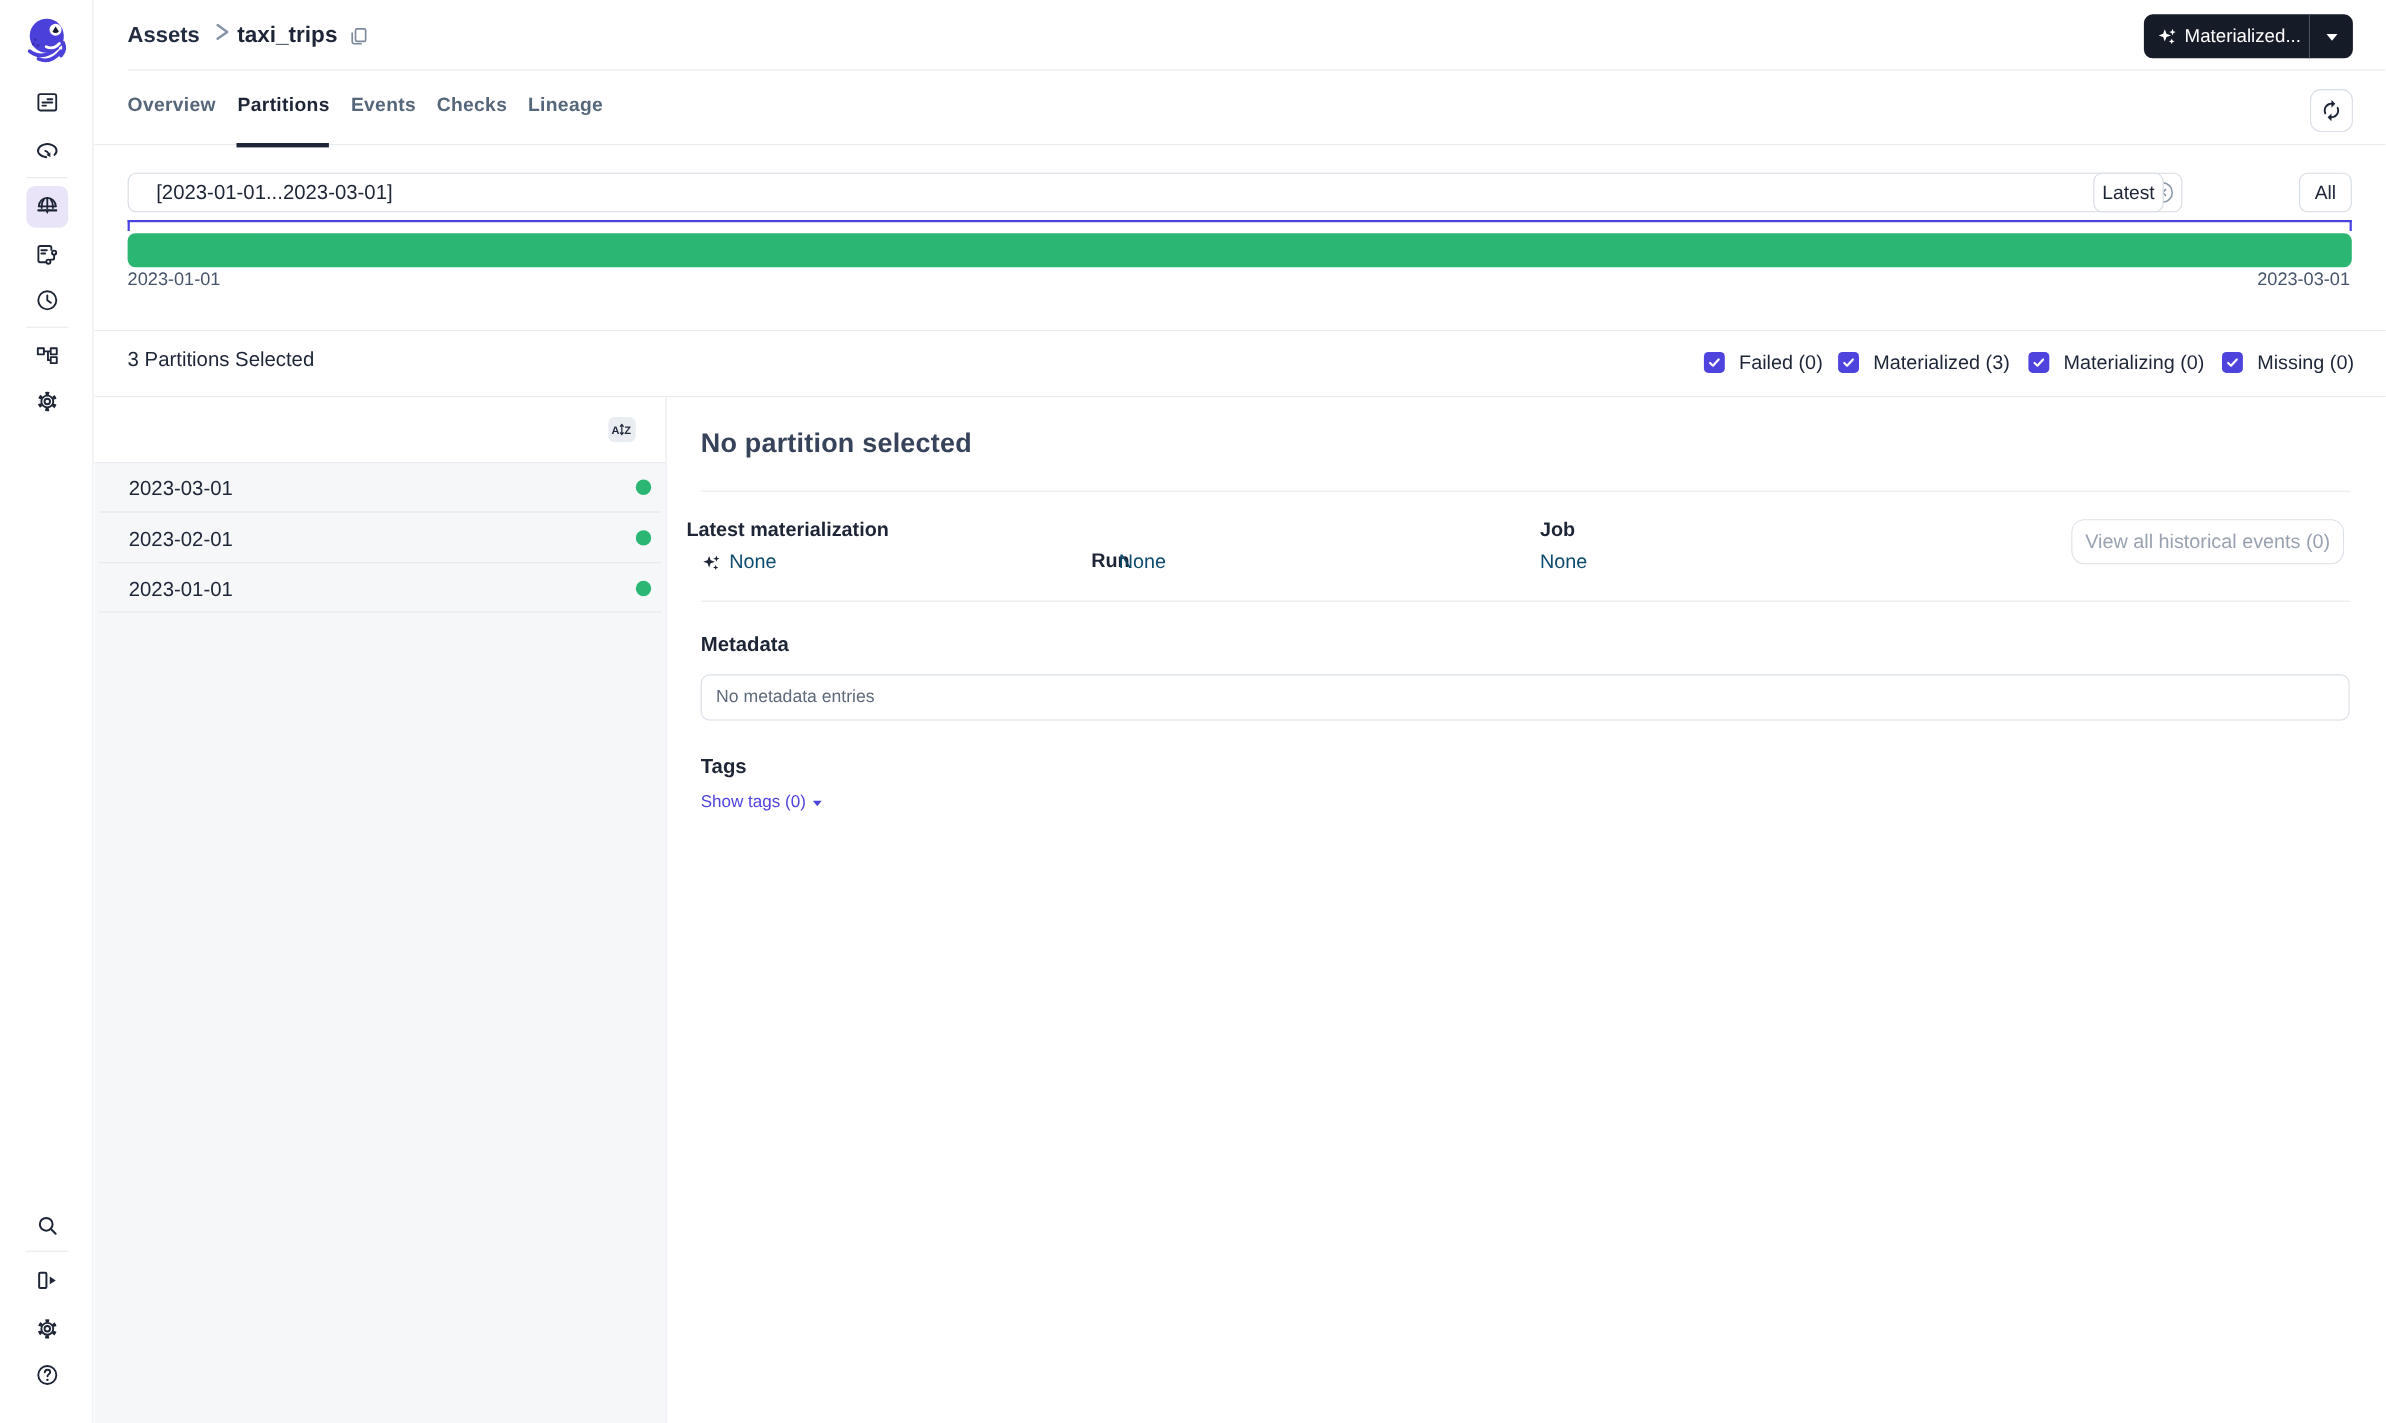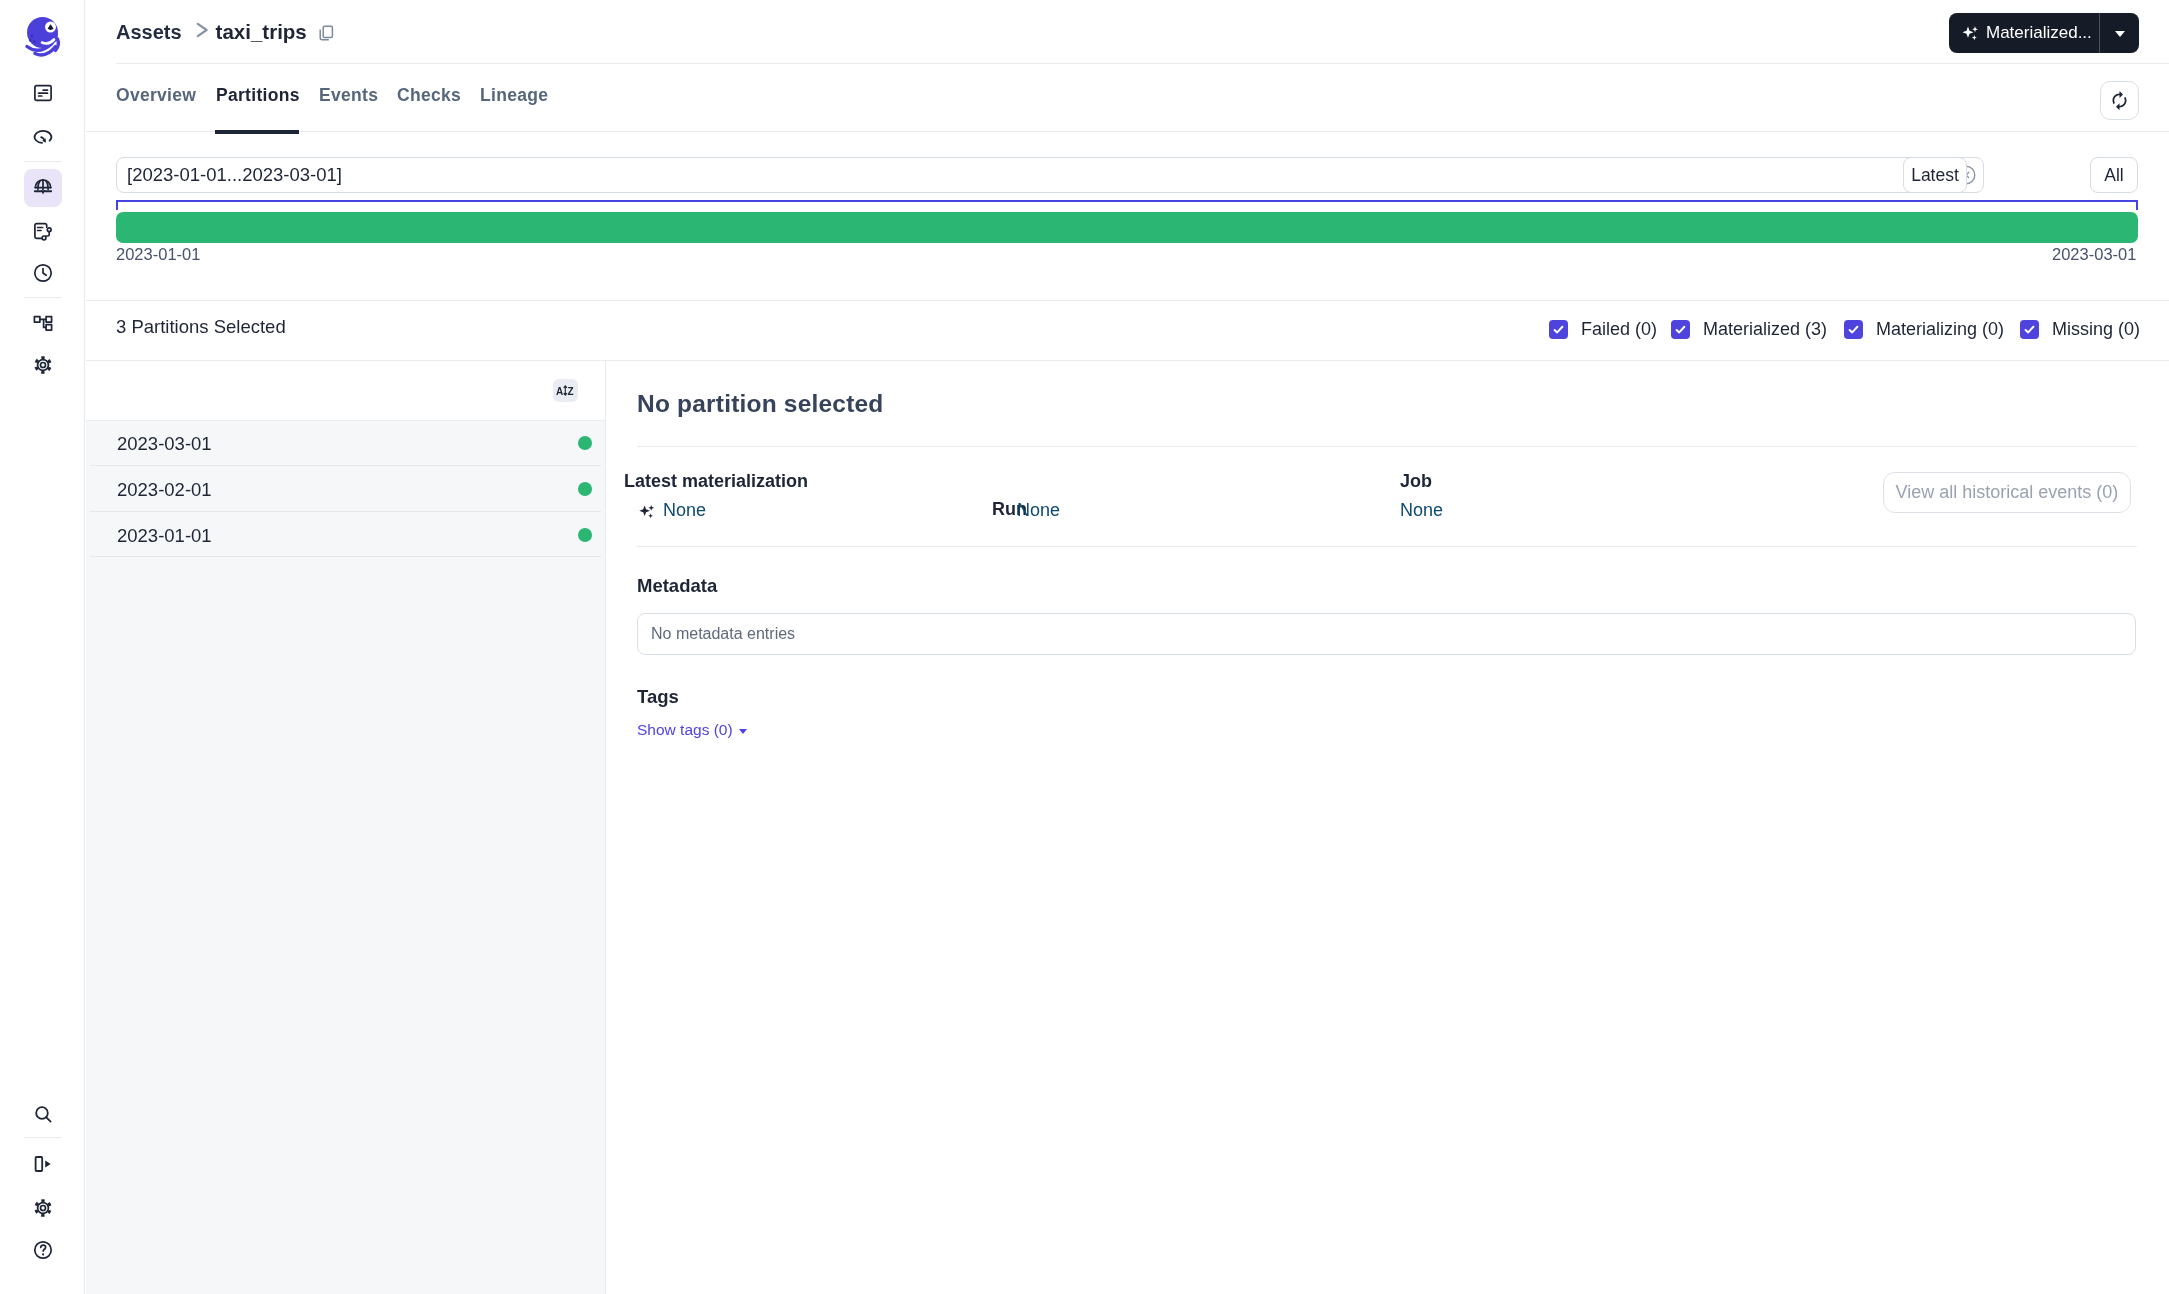--- a/index.html
+++ b/index.html
@@ -33,21 +33,21 @@
   .tab.active { color:#1d2536; font-weight:700; }
   .tab-underline { position:absolute; left:215px; top:130px; width:84px; height:3.5px; background:#1d2536; }
 
   .iconbtn { position:absolute; left:2100px; top:81px; width:39px; height:39px;
              border:1px solid #d9dfe6; border-radius:10px; background:#fff;
              display:flex; align-items:center; justify-content:center; }
 
   
   .rangeinput { position:absolute; left:116px; top:157px; width:1868px; height:36px;
                 border:1px solid #d6dce3; border-radius:8px; background:#fff;
-                font-size:18.5px; color:#1d2536; display:flex; align-items:center; padding-left:10px; }
+                font-size:18.5px; color:#1d2536; display:flex; align-items:center; padding-left:25px; }
   .btn { position:absolute; top:157px; height:36px; border:1px solid #d6dce3; border-radius:8px;
          background:#fff; font-size:17.5px; color:#1d2536; display:flex; align-items:center;
          justify-content:center; }
   .bracket { position:absolute; left:116px; top:200px; width:2022px; height:10px;
              border-top:2px solid #4843e0; border-left:2px solid #4843e0; border-right:2px solid #4843e0; }
   .greenbar { position:absolute; left:116px; top:212px; width:2022px; height:31px;
               background:#2bb673; border-radius:7px; }
   .axislabel { position:absolute; top:245px; font-size:16.5px; color:#46536a; }
 
   

